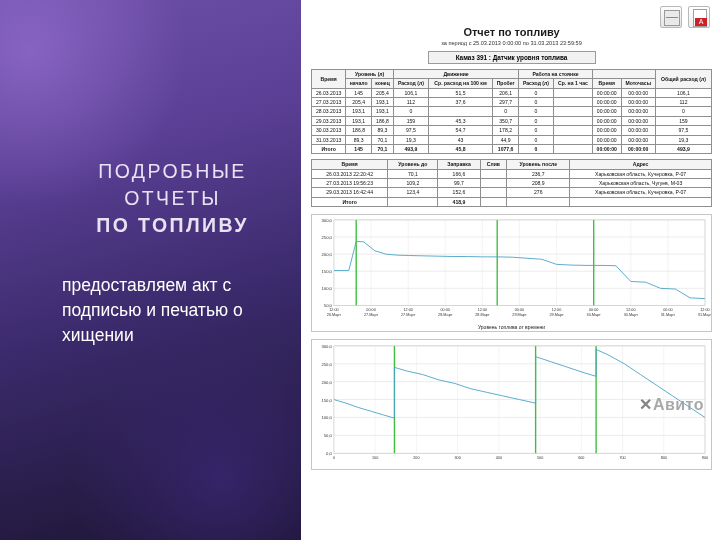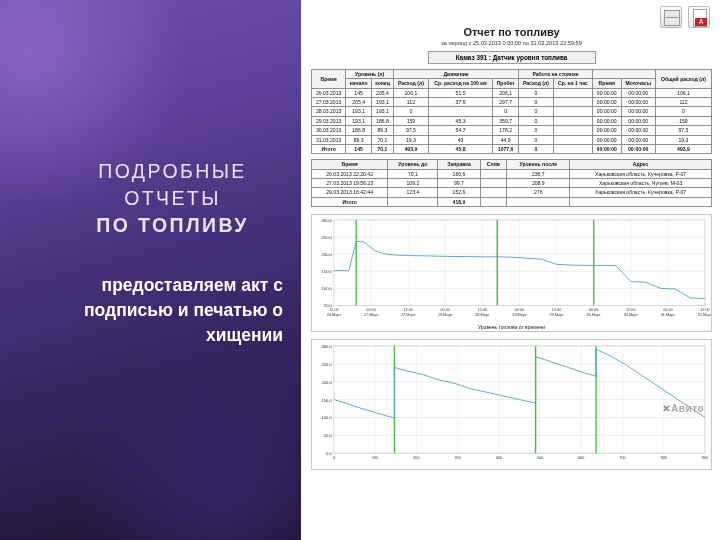--- a/index.html
+++ b/index.html
@@ -39,24 +39,24 @@
   .sub1 {
     margin-top:45px;
     text-align:center;
     color:#ffffff;
     font-size:17.5px;
     font-weight:bold;
     line-height:25px;
   }
   .sub2 {
     margin-top:34px;
-    text-align:right;
+    text-align:left;
     color:#ffffff;
     font-size:17.5px;
-    font-weight:bold;
+    font-weight:normal;
     line-height:25px;
   }
 
   
   .report {
     position:absolute; left:301px; top:0; width:419px; height:424px;
     background:#ffffff;
     padding:6px 8px 0 10px;
   }
   .toolbar { position:absolute; right:10px; top:6px; display:flex; gap:6px; }
@@ -90,21 +90,21 @@
 
   
   .chart-box { margin-top:7px; border:1px solid #c6c6c6; background:#fff; position:relative; }
   .chart1 { height:118px; }
   .chart2 { height:131px; }
   .chart-svg { display:block; width:100%; height:100%; }
   .chart-caption { position:absolute; bottom:1px; left:0; right:0; text-align:center; font-size:5px; color:#222; }
 
   .watermark {
     position:absolute; right:16px; bottom:10px;
-    font-size:10px; color:#9a9a9a; letter-spacing:.5px; font-weight:bold; opacity:.85;
+    font-size:16px; color:#9a9a9a; letter-spacing:.5px; font-weight:bold; opacity:.85;
   }
   .watermark .dot { color:#6f6f6f; }
 </style>
 </head>
 <body>
 
 <div id="root">
 
   <div class="left-panel">
     <div class="lp-inner">

